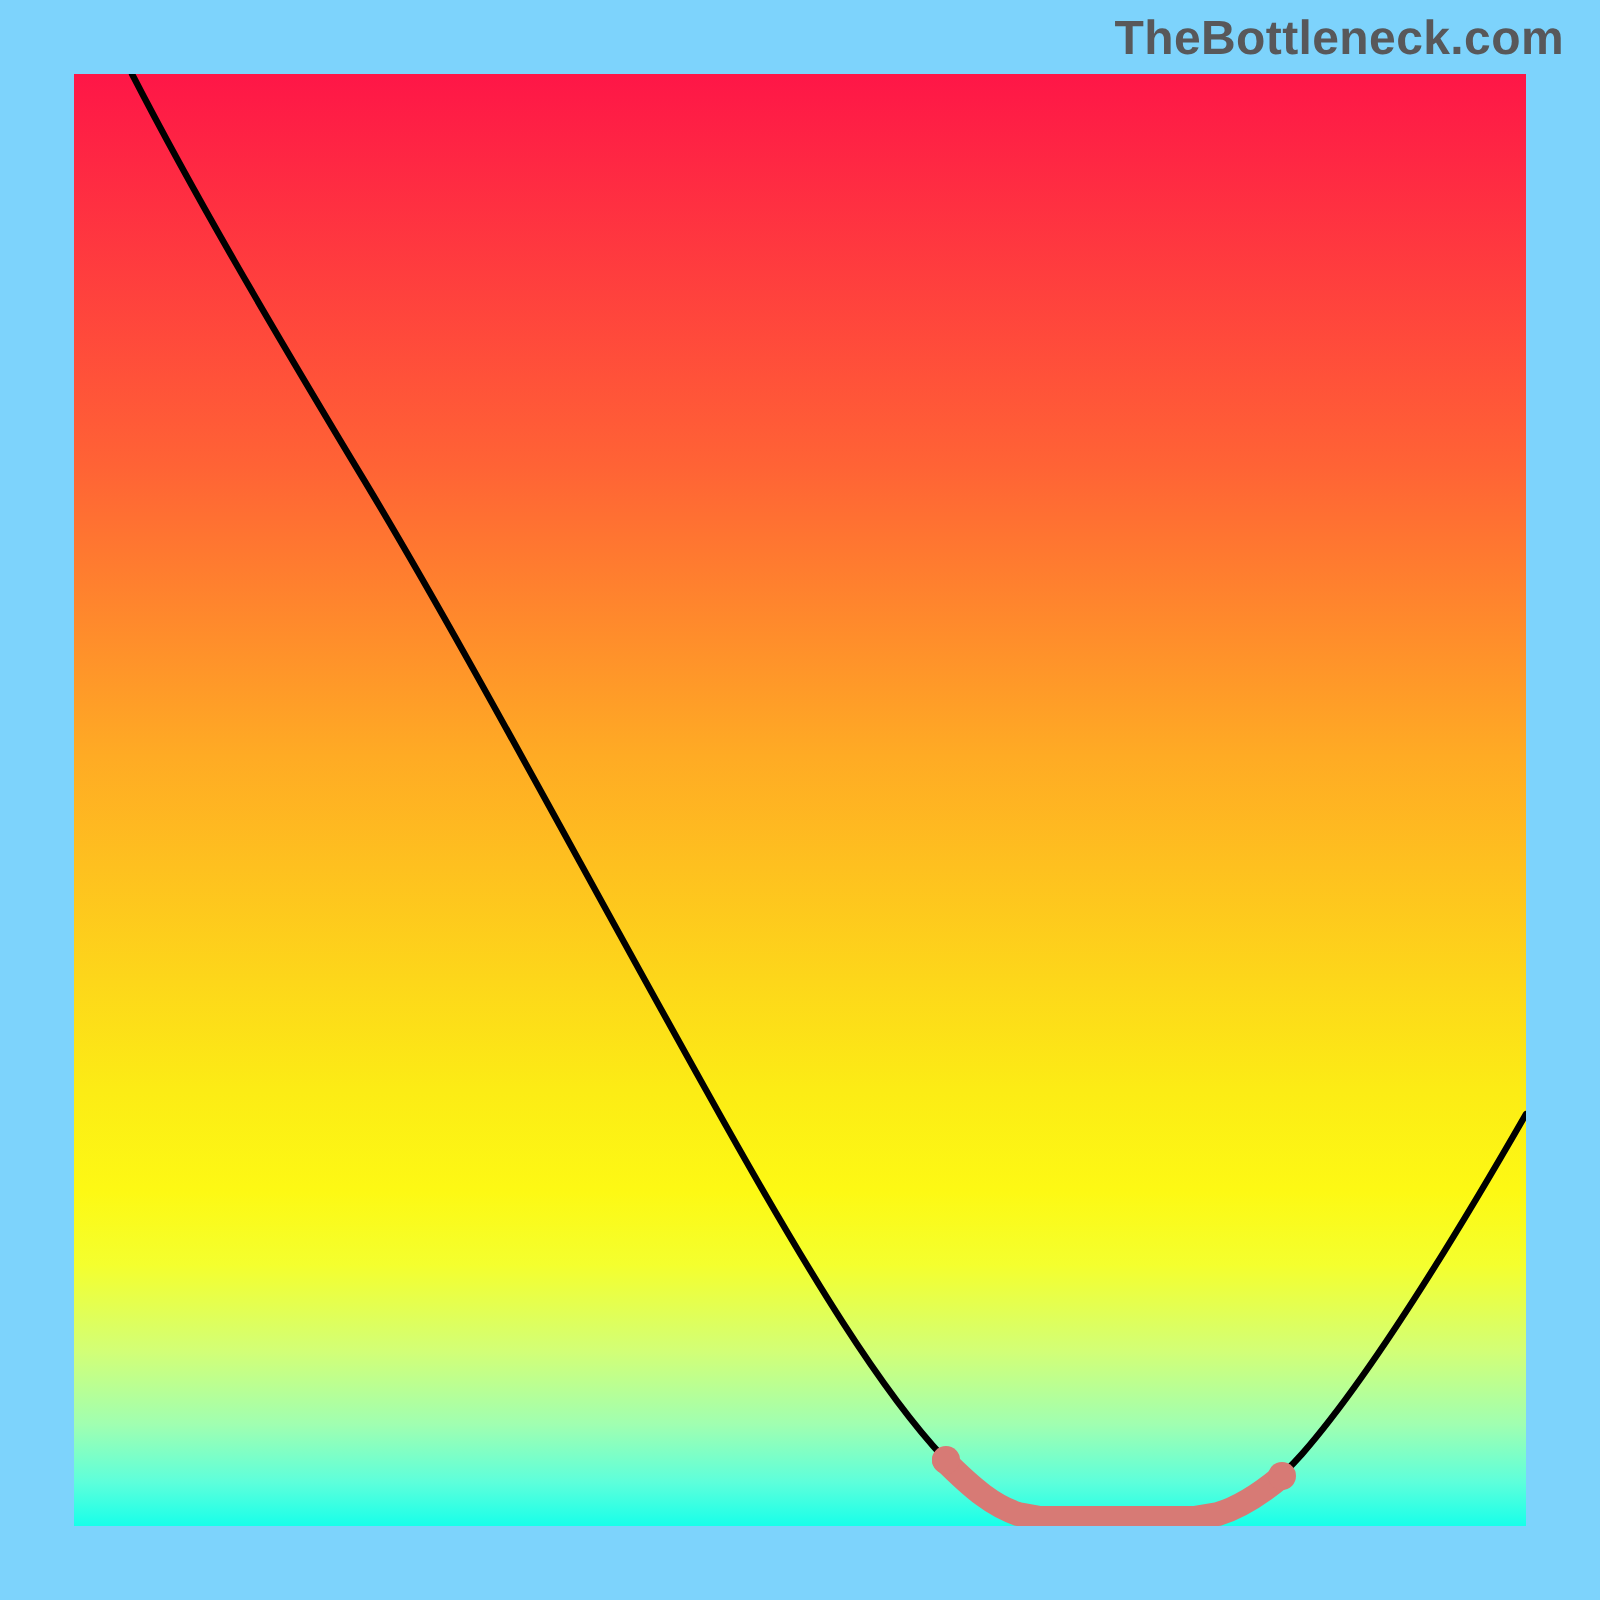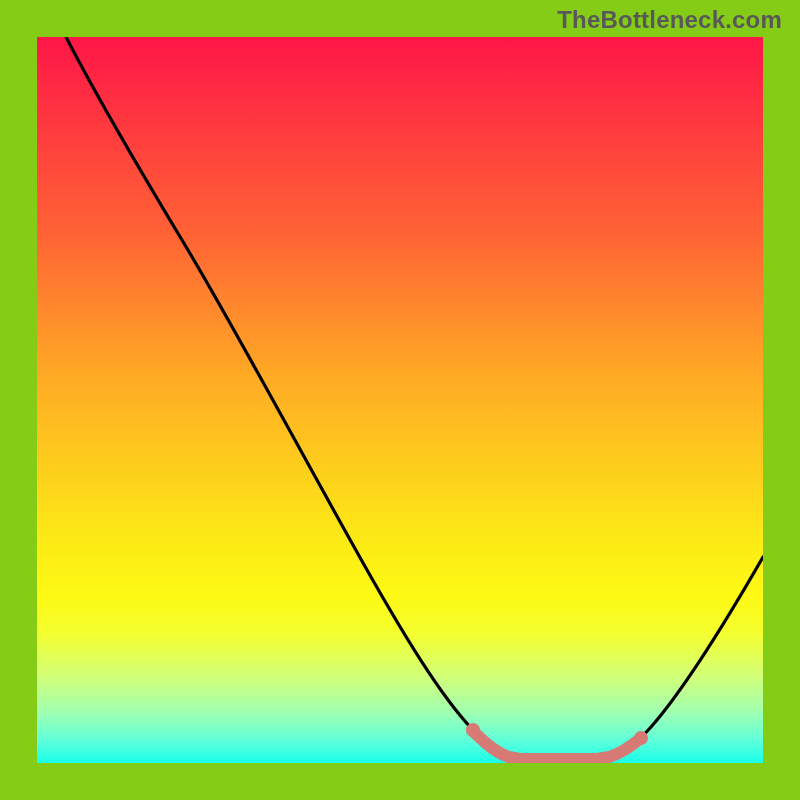--- a/index.html
+++ b/index.html
@@ -1,21 +1,21 @@
 <!DOCTYPE html>
 <html><head>
 <meta charset="utf-8">
 <style>
   * { margin: 0; padding: 0; box-sizing: border-box; }
   html, body { width: 800px; height: 800px; background: #000; overflow: hidden; }
   .container {
     position: relative;
     width: 800px;
     height: 800px;
-    background: #84cc16;
+    background: #7dd3fc;
     padding-left: 24px;
   }
   .watermark {
     position: absolute;
     top: 6px;
     right: 18px;
     font-family: Arial, Helvetica, sans-serif;
     font-size: 24px;
     font-weight: 600;
     color: #58585a;

